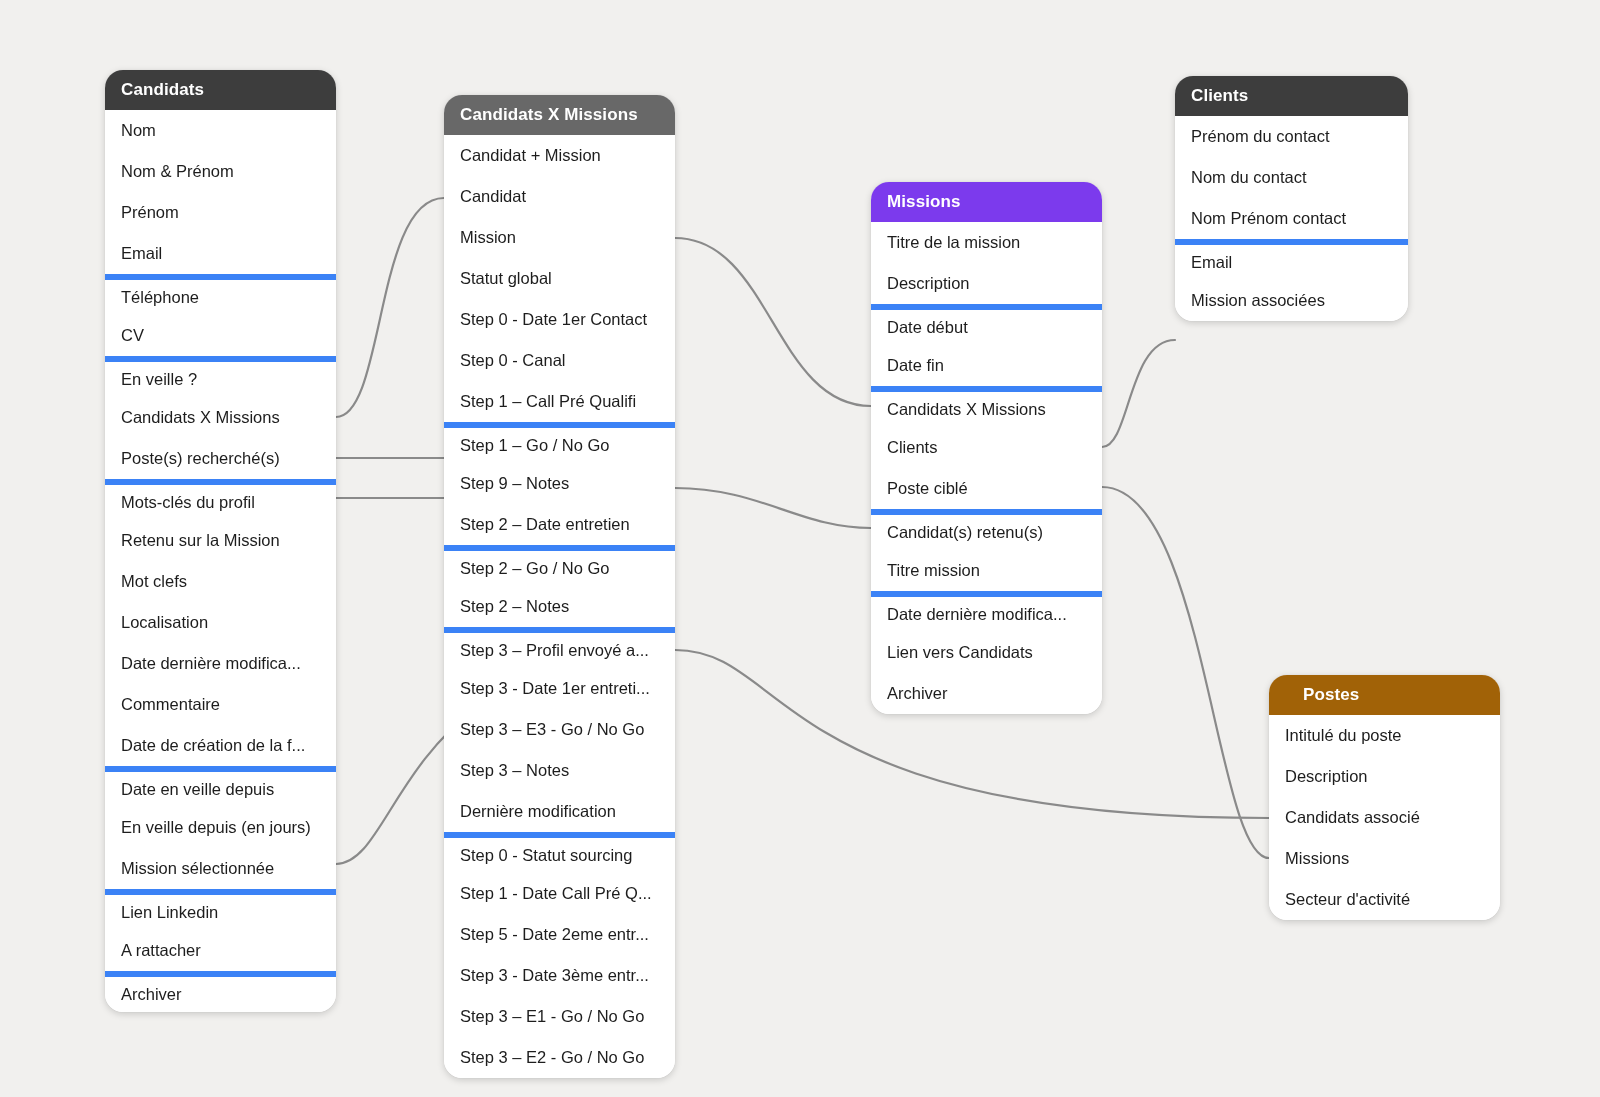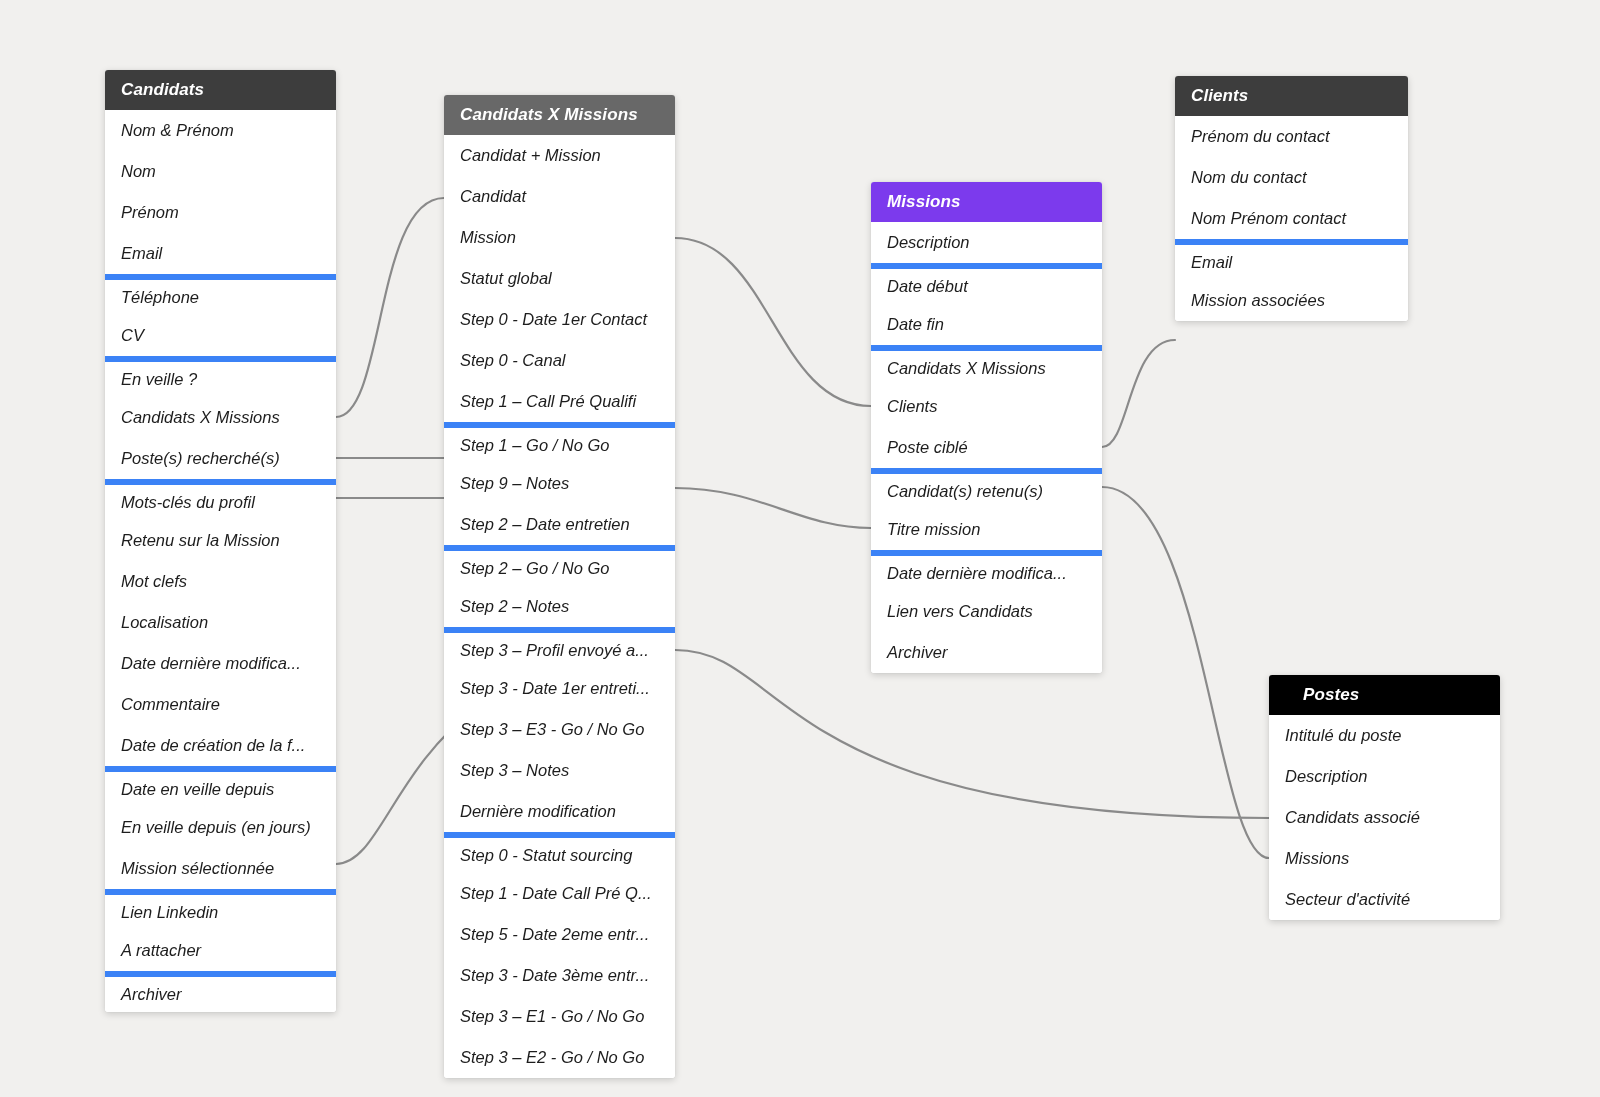--- a/index.html
+++ b/index.html
@@ -23,25 +23,24 @@
   }
   .link-path {
     fill: none;
     stroke: #8a8a8a;
     stroke-width: 2.2;
     stroke-linecap: round;
   }
   .table-card {
     position: absolute;
     background: #ffffff;
-    border-radius: 3px;
+    border-radius: 18px;
     box-shadow: 0 2px 7px rgba(0,0,0,0.17), 0 0 1px rgba(0,0,0,0.14);
     z-index: 5;
     overflow: hidden;
-    font-style: italic;
   }
   .table-header {
     height: 40px;
     display: flex;
     align-items: center;
     padding: 0 16px;
     font-size: 17px;
     font-weight: bold;
     color: #ffffff;
     letter-spacing: 0.1px;
@@ -84,24 +83,24 @@
         <path class="link-path" d="M 1102 487 C 1205 487 1215 858 1269 858" stroke="#8a8a8a"></path>
       </g>
   </svg>
 
   <div class="table-card" id="card-candidats">
     <div class="table-header" style="background: rgb(61, 61, 61);">
       <span>Candidats</span>
     </div>
     <div class="table-body">
         <div class="field-row">
+          <span class="field-label">Nom</span>
+        </div>
+        <div class="field-row">
           <span class="field-label">Nom &amp; Prénom</span>
-        </div>
-        <div class="field-row">
-          <span class="field-label">Nom</span>
         </div>
         <div class="field-row">
           <span class="field-label">Prénom</span>
         </div>
         <div class="field-row">
           <span class="field-label">Email</span>
         </div>
         <div class="field-row sep">
           <span class="field-label">Téléphone</span>
         </div>
@@ -235,20 +234,23 @@
         </div>
       </div>
   </div>
 
   <div class="table-card" id="card-missions">
     <div class="table-header" style="background: rgb(124, 58, 237);">
       <span>Missions</span>
     </div>
     <div class="table-body">
         <div class="field-row">
+          <span class="field-label">Titre de la mission</span>
+        </div>
+        <div class="field-row">
           <span class="field-label">Description</span>
         </div>
         <div class="field-row sep">
           <span class="field-label">Date début</span>
         </div>
         <div class="field-row">
           <span class="field-label">Date fin</span>
         </div>
         <div class="field-row sep">
           <span class="field-label">Candidats X Missions</span>
@@ -294,21 +296,21 @@
         <div class="field-row sep">
           <span class="field-label">Email</span>
         </div>
         <div class="field-row">
           <span class="field-label">Mission associées</span>
         </div>
       </div>
   </div>
 
   <div class="table-card" id="card-postes">
-    <div class="table-header" style="background: #000000; padding-left: 34px;">
+    <div class="table-header" style="background: #a16207; padding-left: 34px;">
       <span>Postes</span>
     </div>
     <div class="table-body">
         <div class="field-row">
           <span class="field-label">Intitulé du poste</span>
         </div>
         <div class="field-row">
           <span class="field-label">Description</span>
         </div>
         <div class="field-row">

